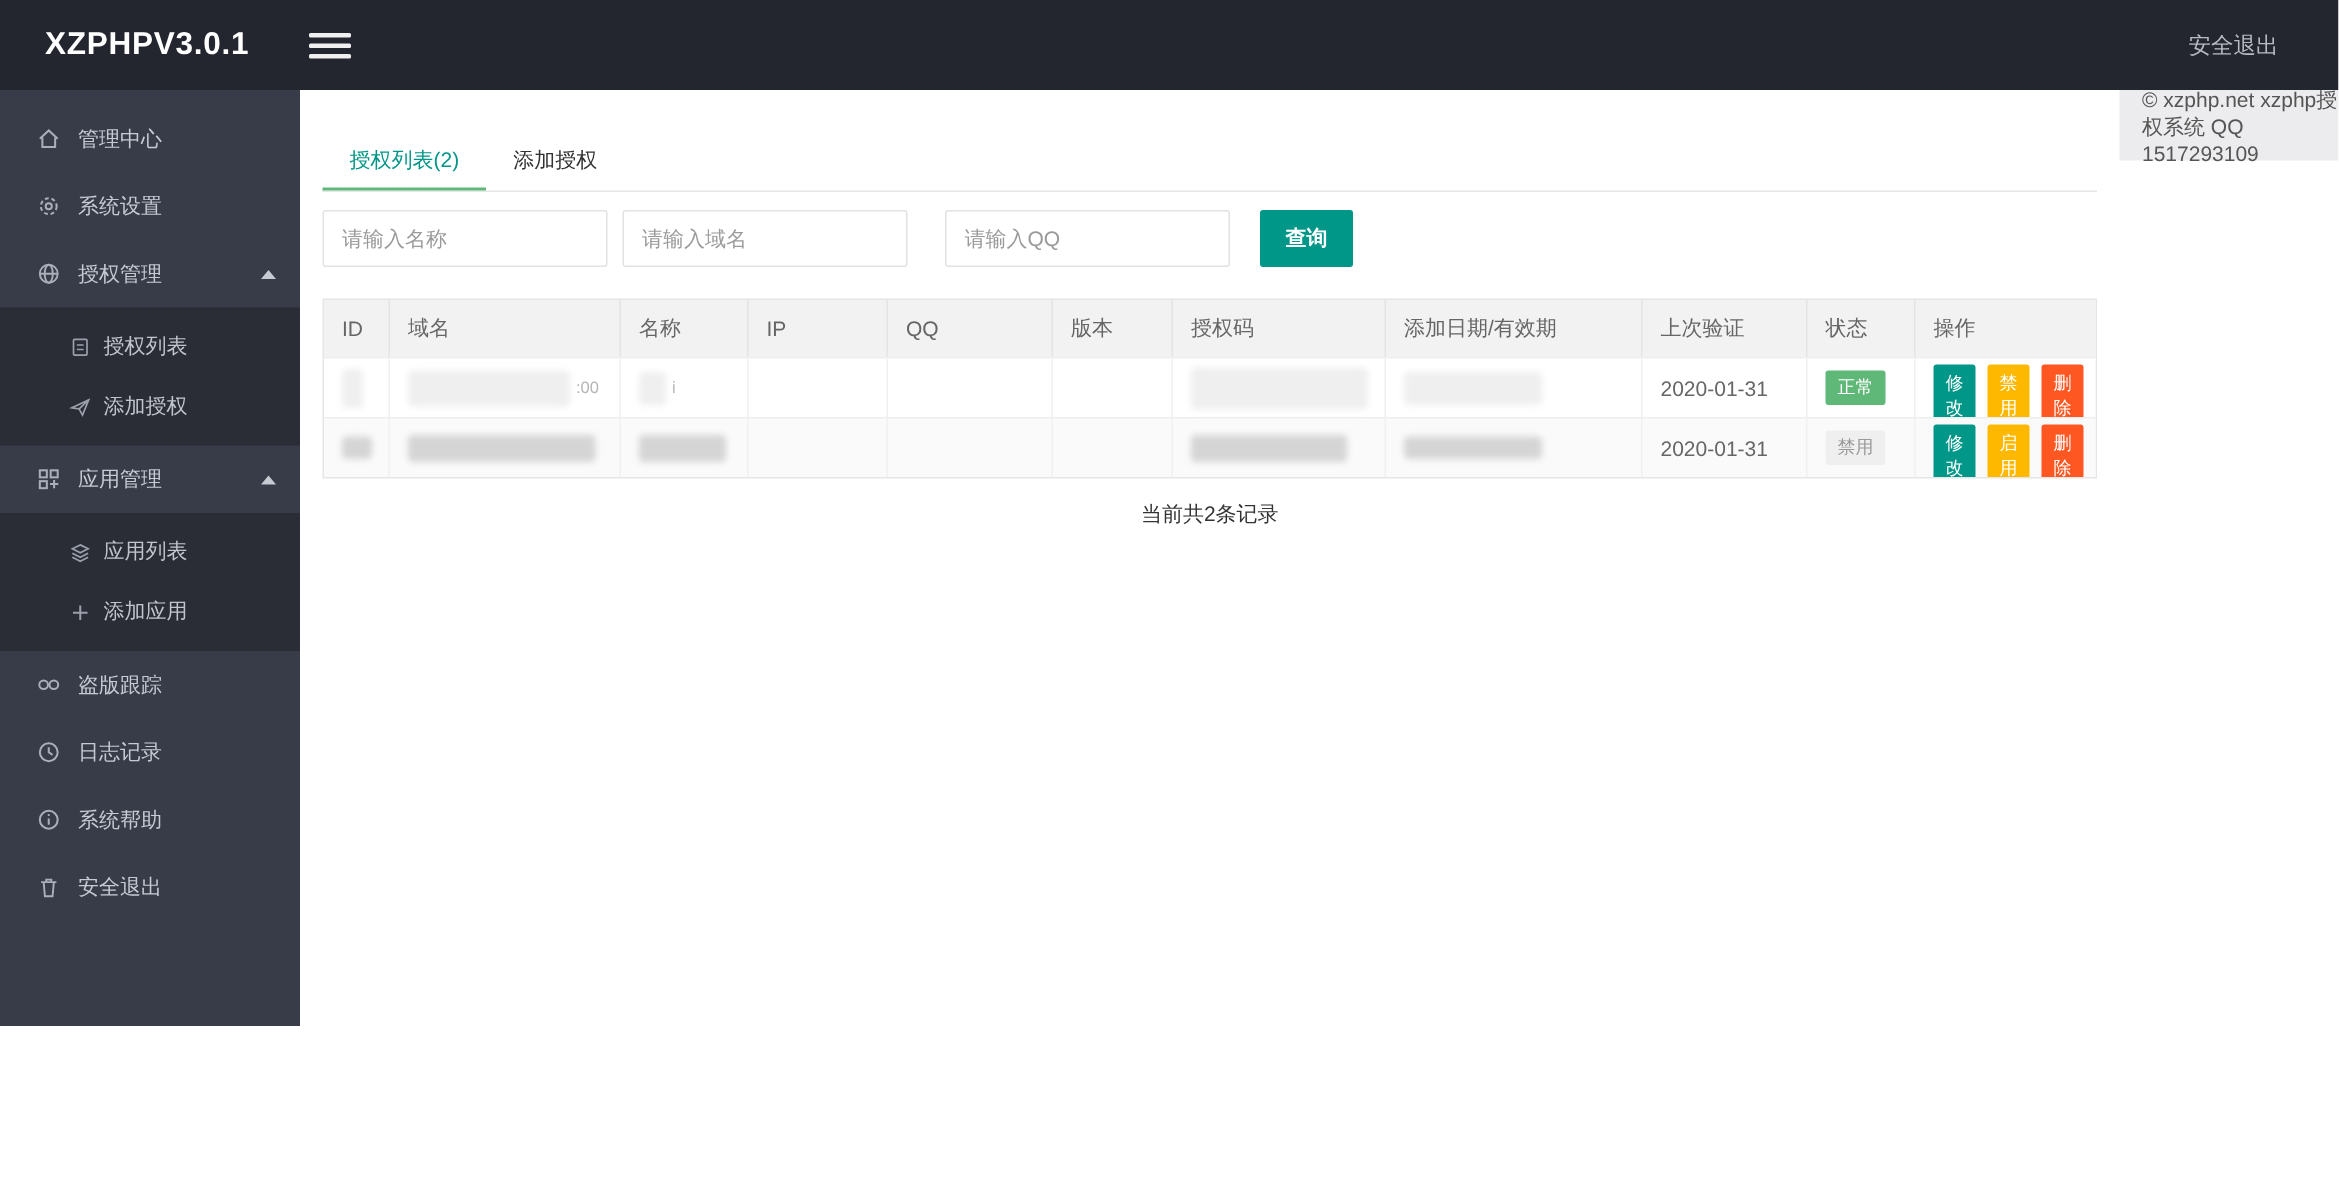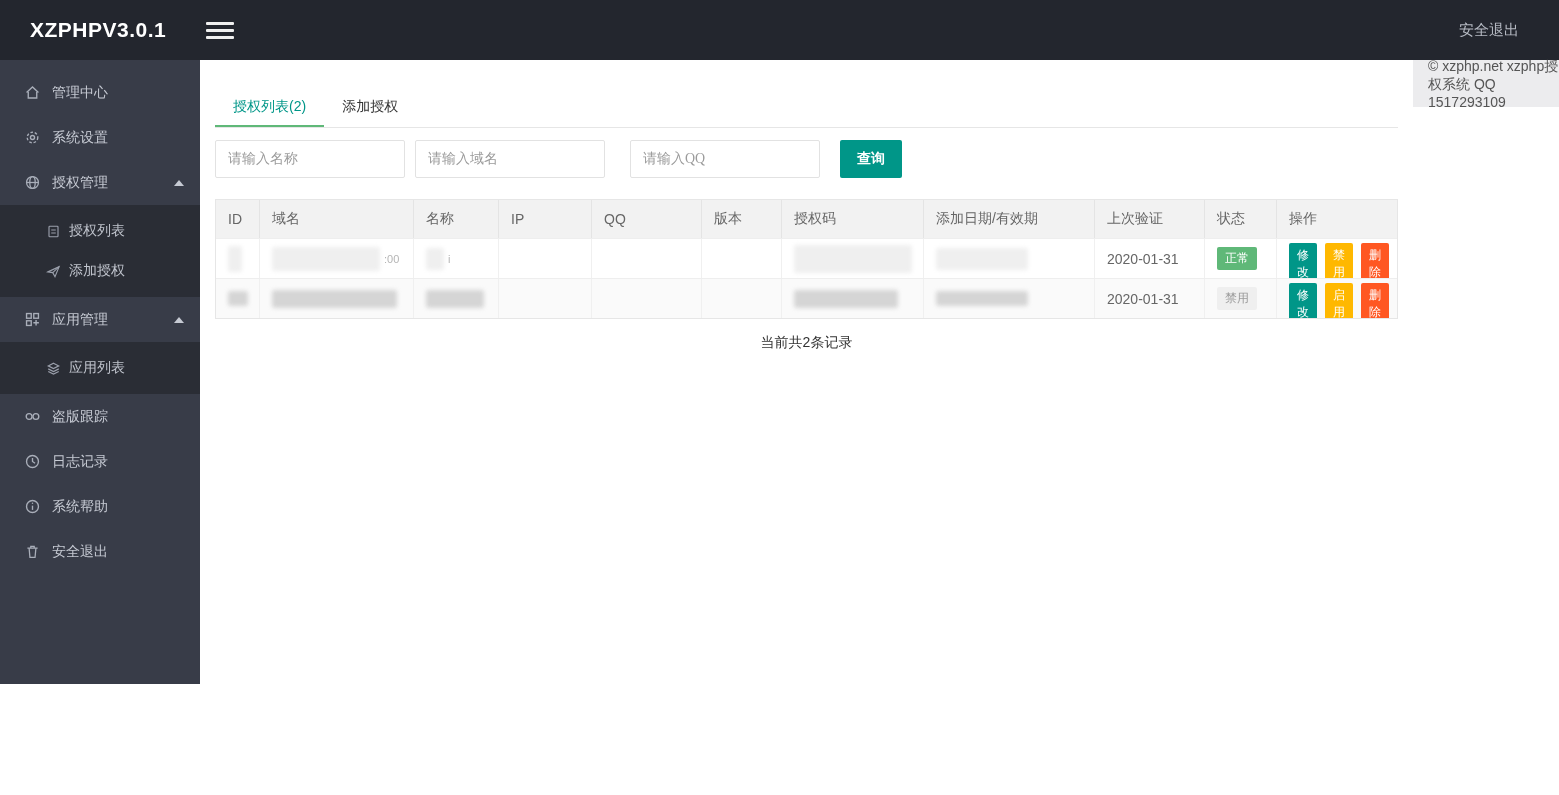--- a/index.html
+++ b/index.html
@@ -34,21 +34,21 @@
 
   
   .tabbar { margin:28px 15px 0 15px; border-bottom:1px solid #e6e6e6; display:flex; }
   .tab { padding:0 18px; height:39px; line-height:37px; font-size:14px; color:#333; cursor:pointer; }
   .tab.active { color:#009688; border-bottom:2px solid #5FB878; margin-bottom:-1px; }
 
   
   .searchbar { margin:12px 15px 0 15px; display:flex; align-items:center; }
   .searchbar input { width:190px; height:38px; border:1px solid #e2e2e2; border-radius:2px;
     padding:0 12px; font-size:14px; color:#333; outline:none;
-    font-family:Liberation Serif, serif; }
+    font-family:Liberation Sans, sans-serif; }
   .searchbar input::placeholder { color:#9b9b9b; }
   .in2 { margin-left:10px; } .in3 { margin-left:25px; }
   .btn-query { margin-left:20px; width:62px; height:38px; background:#009688; color:#fff;
     border:none; border-radius:2px; font-size:14px; cursor:pointer;
     font-family:"Liberation Sans","DejaVu Sans",sans-serif;font-weight:bold; }
 
   
   .table { margin:21px 15px 0 15px; border:1px solid #e6e6e6; }
   .trow { display:flex; }
   .thead { background:#f2f2f2; height:38px; }
@@ -171,20 +171,28 @@
     <div class="submenu">
       <div class="sub-item">
         <span class="ico">
           <svg viewBox="0 0 20 20" fill="none" stroke="currentColor" stroke-width="1.5">
               <path d="M10 3 L17 6.5 L10 10 L3 6.5 Z"></path>
               <path d="M3 10.5 L10 14 L17 10.5"></path>
               <path d="M3 14 L10 17.5 L17 14"></path>
             </svg>
         </span>
         <span>应用列表</span>
+      </div>
+      <div class="sub-item">
+        <span class="ico">
+          <svg viewBox="0 0 20 20" fill="none" stroke="currentColor" stroke-width="1.8">
+              <path d="M10 3.5 V16.5 M3.5 10 H16.5"></path>
+            </svg>
+        </span>
+        <span>添加应用</span>
       </div>
     </div>
 
     <div class="nav-item">
       <span class="ico">
         <svg viewBox="0 0 20 20" fill="none" stroke="currentColor" stroke-width="1.6">
             <circle cx="6" cy="10" r="3.4"></circle>
             <circle cx="14" cy="10" r="3.4"></circle>
           </svg>
       </span>

